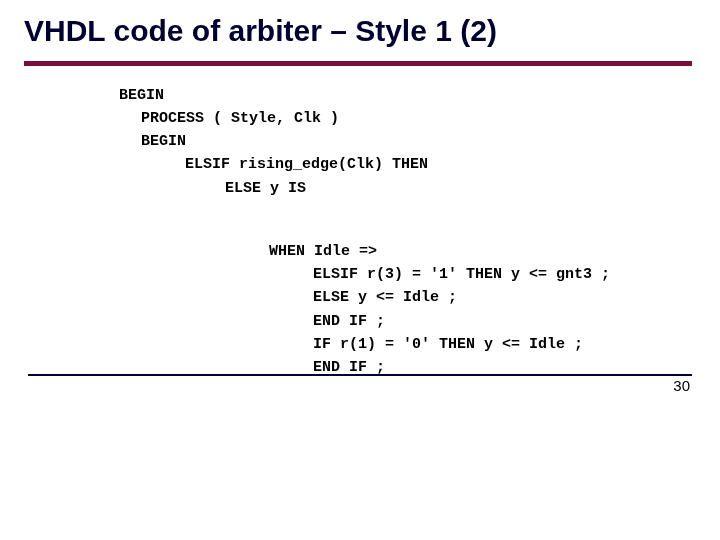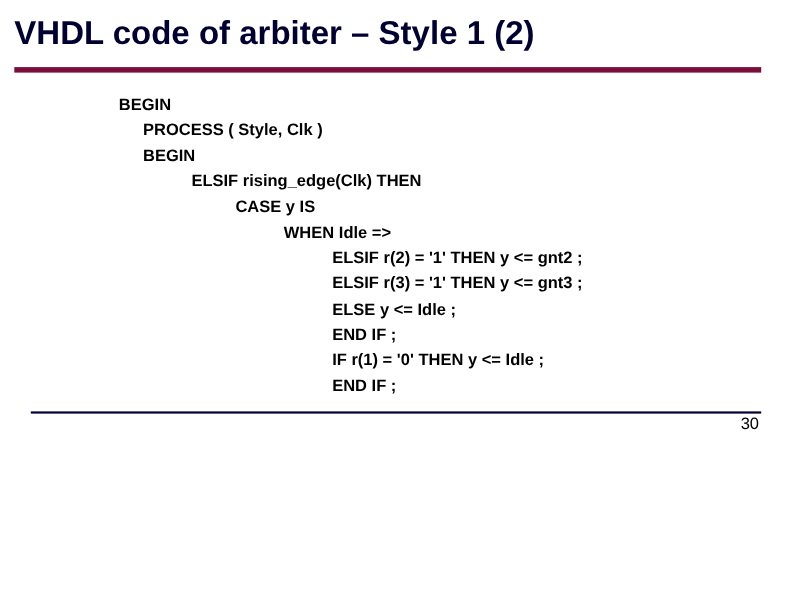--- a/index.html
+++ b/index.html
@@ -6,48 +6,48 @@
   html, body { width: 720px; height: 540px; overflow: hidden; }
   body {
     background: #ffffff;
     font-family: Arial, Helvetica, sans-serif;
     position: relative;
   }
   .slide {
     width: 720px;
     height: 420px;
     position: relative;
-    padding: 14px 28px 0 13px;
+    padding: 14px 28px 0 24px;
   }
   .title {
     font-size: 30px;
     font-weight: bold;
     color: #000033;
     line-height: 1.15;
     padding-bottom: 10px;
   }
   .rule {
     height: 5px;
     background: #7b0d3a;
     width: 100%;
     margin-top: 2px;
   }
   .code-area {
     padding: 18px 0 0 95px;
     font-size: 15px;
     font-weight: bold;
     color: #000;
     line-height: 1.55;
-    font-family: Liberation Sans, sans-serif;
+    font-family: Liberation Mono, monospace;
   }
   .l0 { padding-left: 0; }
   .l1 { padding-left: 22px; }
   .l2 { padding-left: 66px; }
   .l3 { padding-left: 106px; }
-  .l4 { padding-left: 150px; }
+  .l4 { padding-left: 150px; margin-top: 40px; }
   .l5 { padding-left: 194px; }
   .bottom-rule {
     position: absolute;
     left: 28px;
     right: 28px;
     bottom: 44px;
     height: 2px;
     background: #000033;
   }
   .page-num {
@@ -64,23 +64,22 @@
 <div class="slide">
 
   <div class="title">VHDL code of arbiter – Style 1 (2)</div>
   <div class="rule"></div>
 
   <div class="code-area">
     <div class="l0">BEGIN</div>
     <div class="l1">PROCESS ( Style, Clk )</div>
     <div class="l1">BEGIN</div>
     <div class="l2">ELSIF rising_edge(Clk) THEN</div>
-    <div class="l3">CASE y IS</div>
+    <div class="l3">ELSE y IS</div>
     <div class="l4">WHEN Idle =&gt;</div>
-    <div class="l5">ELSIF r(2) = '1' THEN y &lt;= gnt2 ;</div>
     <div class="l5">ELSIF r(3) = '1' THEN y &lt;= gnt3 ;</div>
     <div class="l5">ELSE y &lt;= Idle ;</div>
     <div class="l5">END IF ;</div>
     <div class="l5">IF r(1) = '0' THEN y &lt;= Idle ;</div>
     <div class="l5">END IF ;</div>
   </div>
 
   <div class="bottom-rule"></div>
   <div class="page-num">30</div>
 </div>

